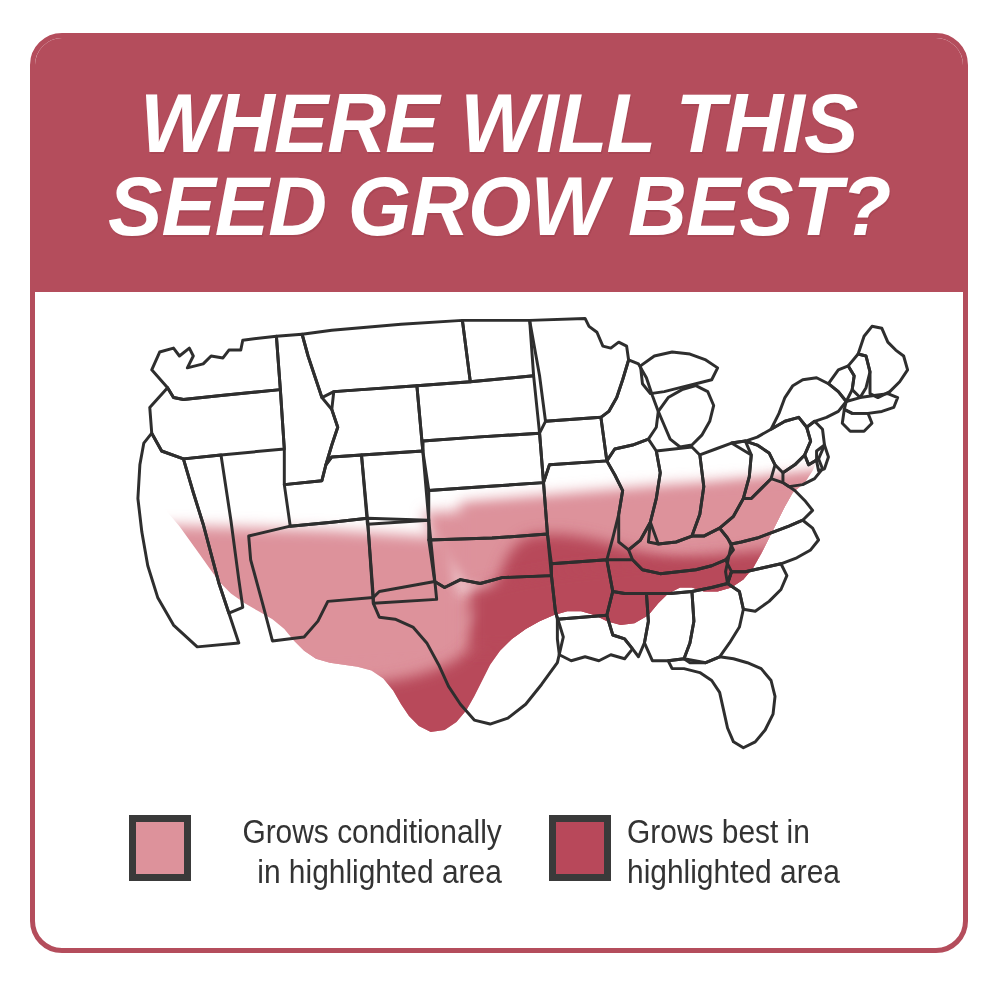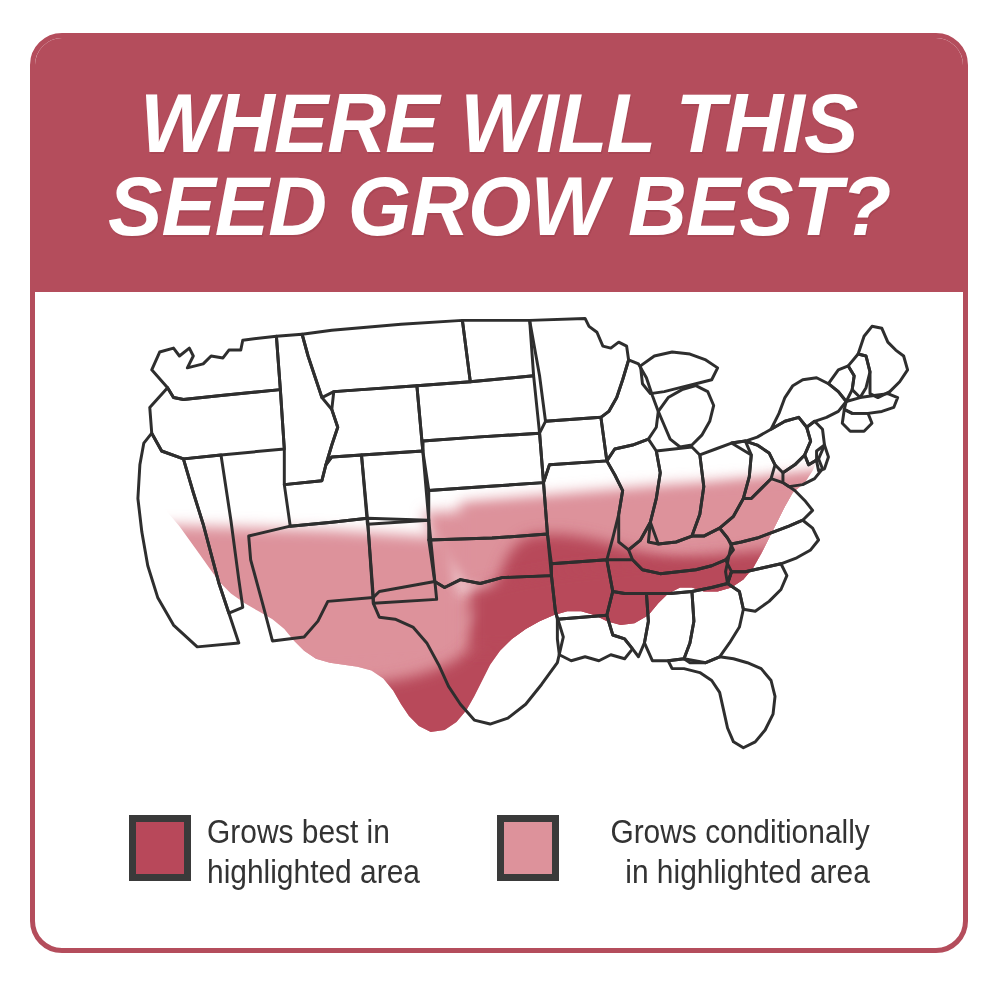--- a/index.html
+++ b/index.html
@@ -243,30 +243,30 @@
         <path d="M822,72 L832,60 L840,62 L844,78 L840,94 L834,104 L826,96 L828,82 Z" stroke="#2e2e2e"></path>
         <path d="M832,60 L838,42 L846,32 L856,34 L862,48 L870,56 L878,62 L882,76 L874,88 L864,98 L852,104 L844,100 L844,78 L840,62 Z" stroke="#2e2e2e"></path>
         <path d="M820,108 L834,104 L848,102 L862,100 L872,104 L868,114 L856,118 L842,120 L826,120 L818,116 Z" stroke="#2e2e2e"></path>
         <path d="M818,116 L826,120 L842,120 L846,130 L838,138 L824,138 L816,130 Z" stroke="#2e2e2e"></path>
       </g>
     </svg>
   </div>
 
   <div id="legend">
 
+    <div class="legend-item right">
+      <div class="swatch" id="sw-cond" style="background: rgb(221, 146, 155); border-color: rgb(58, 58, 58);"></div>
+      <div class="legend-text ralign">
+        <span class="lt-line">Grows conditionally</span>
+        <span class="lt-line">in highlighted area</span>
+      </div>
+    </div>
+
     <div class="legend-item">
       <div class="swatch" id="sw-best" style="background: rgb(184, 72, 90); border-color: rgb(58, 58, 58);"></div>
       <div class="legend-text">
         <span class="lt-line">Grows best in</span>
         <span class="lt-line">highlighted area</span>
       </div>
     </div>
 
-    <div class="legend-item right">
-      <div class="swatch" id="sw-cond" style="background: rgb(221, 146, 155); border-color: rgb(58, 58, 58);"></div>
-      <div class="legend-text ralign">
-        <span class="lt-line">Grows conditionally</span>
-        <span class="lt-line">in highlighted area</span>
-      </div>
-    </div>
-
   </div>
 </div>
 
 </body></html>

